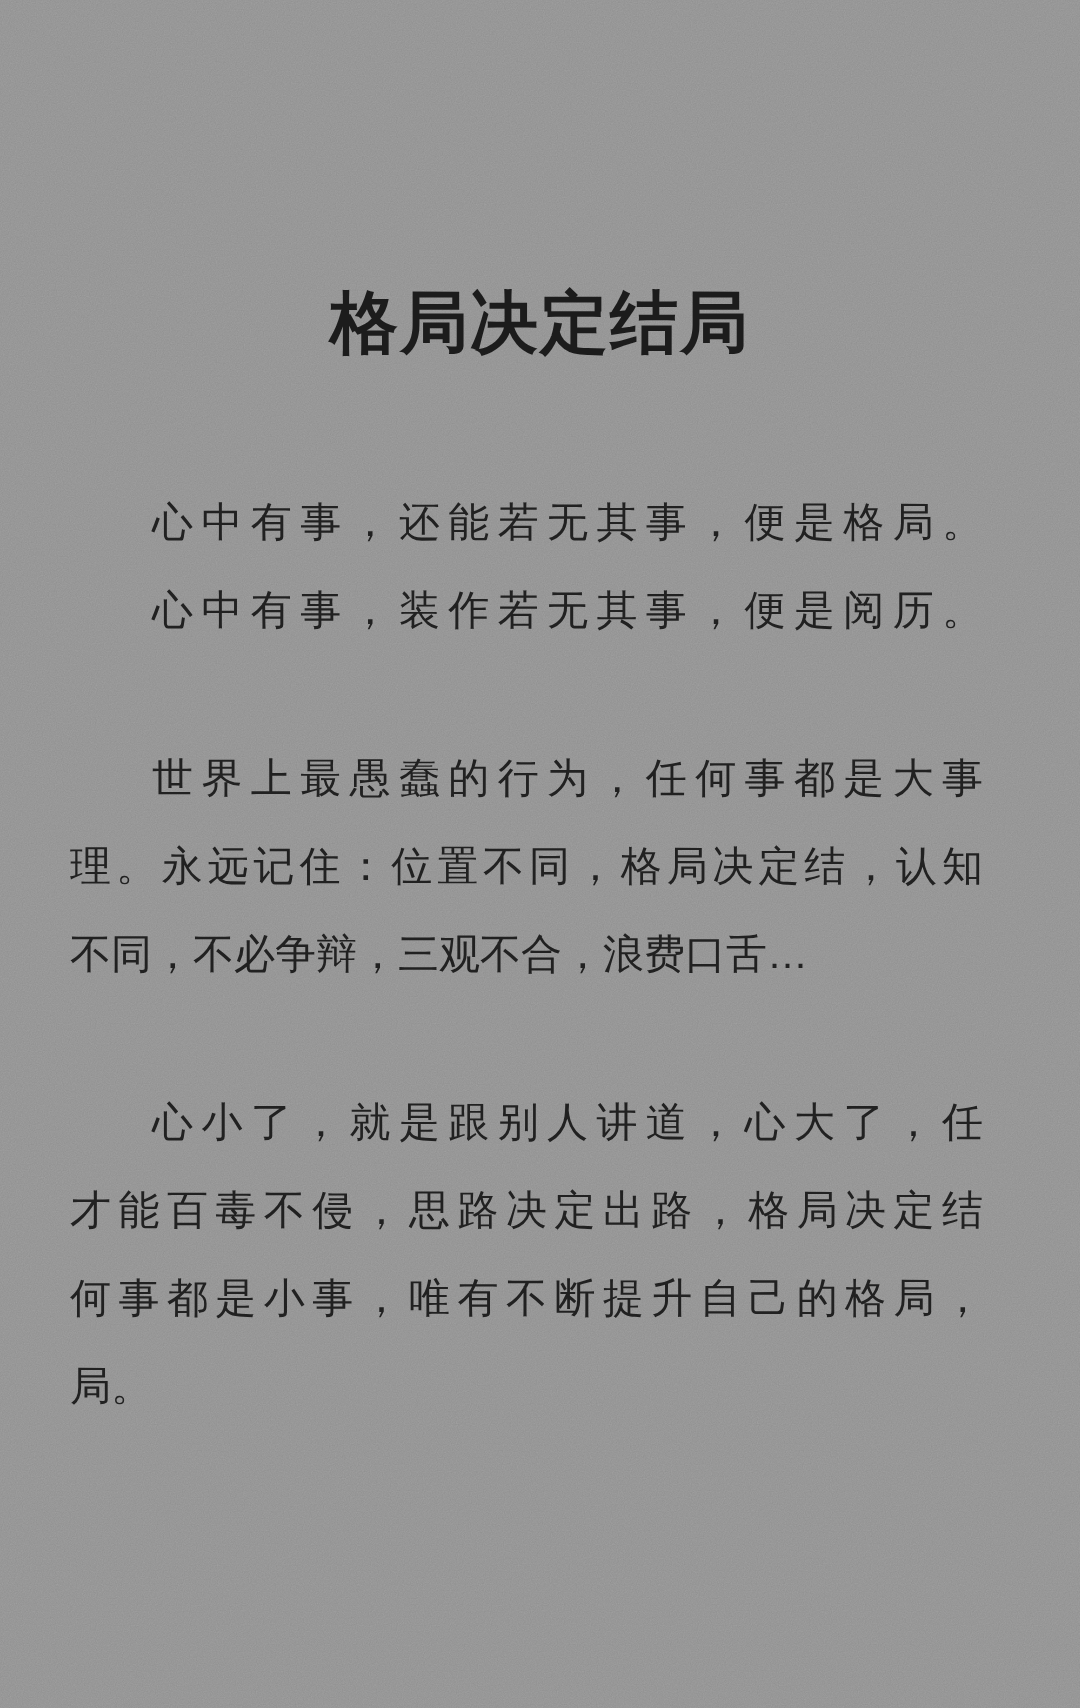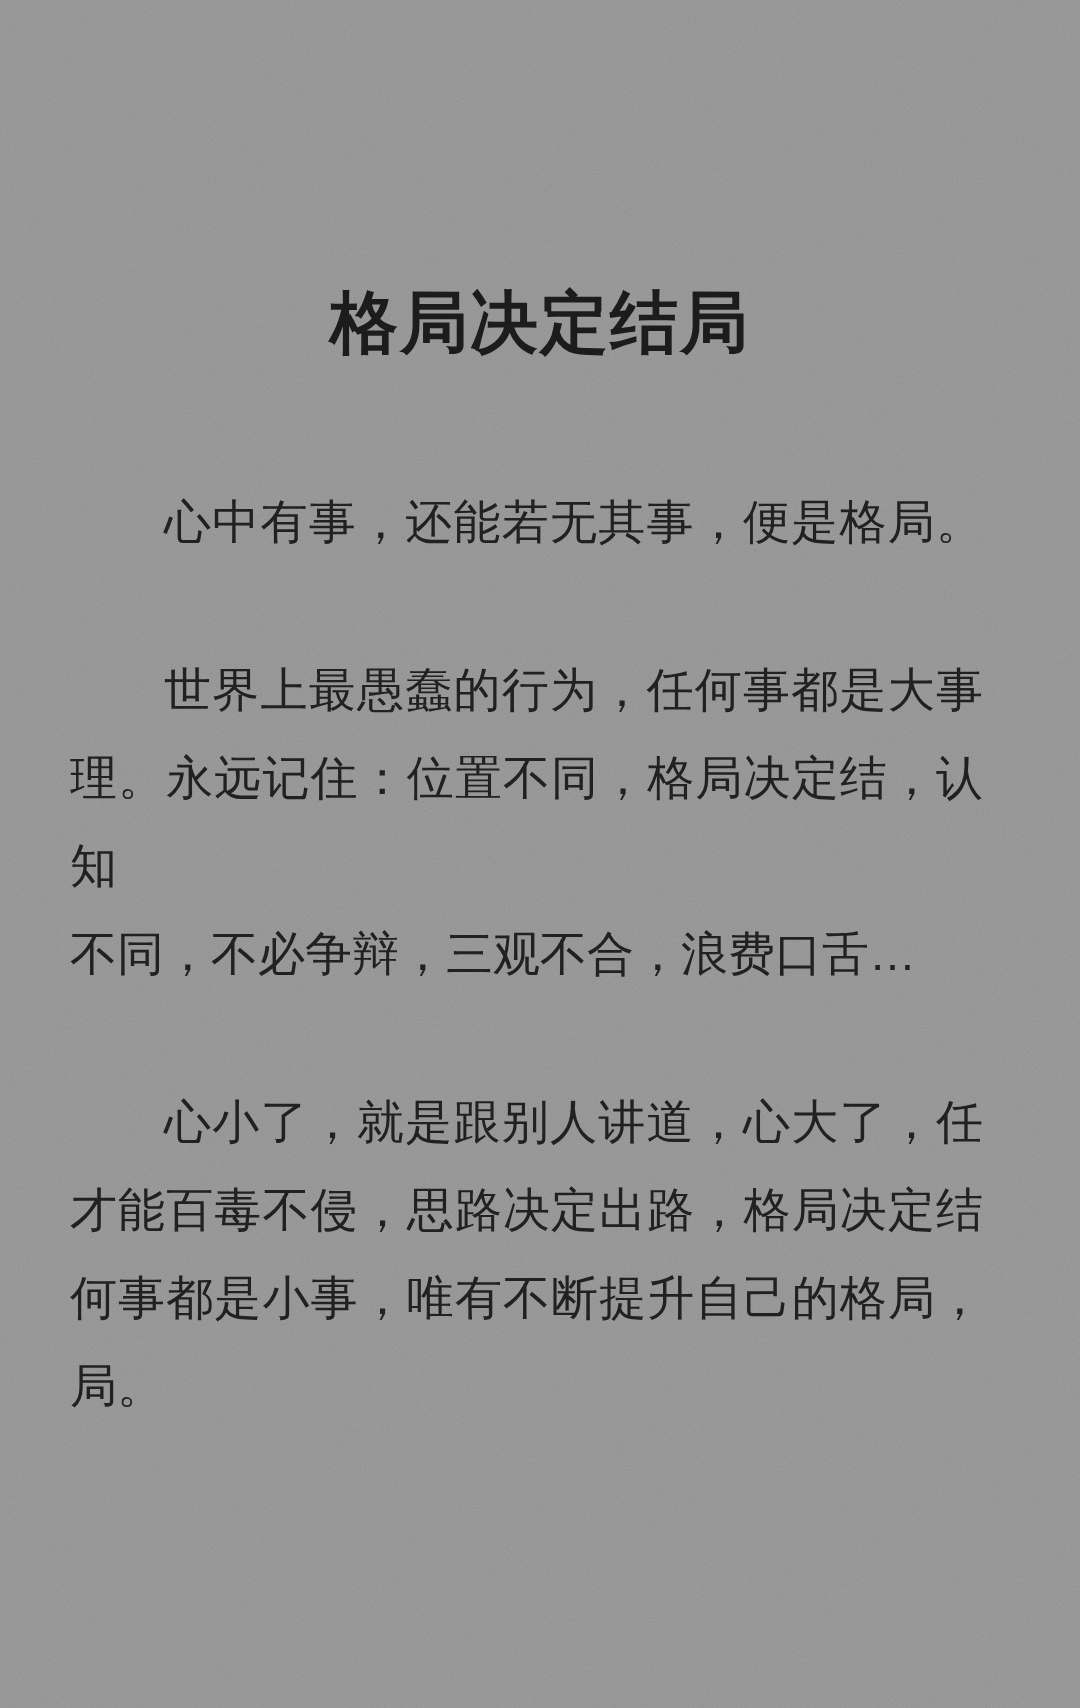--- a/index.html
+++ b/index.html
@@ -26,21 +26,21 @@
     font-size: 68px;
     line-height: 68px;
     font-weight: 900;
     letter-spacing: 2px;
     color: #1c1c1c;
   }
   .content {
     position: relative;
     margin: 122px 0 0 70px;
     width: 913px;
-    font-size: 47px;
+    font-size: 41px;
     line-height: 88px;
     color: #212121;
   }
   .block + .block { margin-top: 80px; }
   .line {
     margin: 0;
     text-align: justify;
     text-justify: inter-ideograph;
     text-align-last: left;
   }
@@ -62,20 +62,21 @@
     </filter>
     <rect width="1080" height="1708" filter="url(#paperNoise)"></rect>
   </svg>
 
   <h1 class="title">格局决定结局</h1>
 
   <div class="content">
 
     <div class="block">
       <p class="line indent just">心中有事，还能若无其事，便是格局。</p>
+      <p class="line indent just">心中有事，装作若无其事，便是阅历。</p>
     </div>
 
     <div class="block">
       <p class="line indent just">世界上最愚蠢的行为，任何事都是大事</p>
       <p class="line just">理。永远记住：位置不同，格局决定结，认知</p>
       <p class="line">不同，不必争辩，三观不合，浪费口舌…</p>
     </div>
 
     <div class="block">
       <p class="line indent just">心小了，就是跟别人讲道，心大了，任</p>

